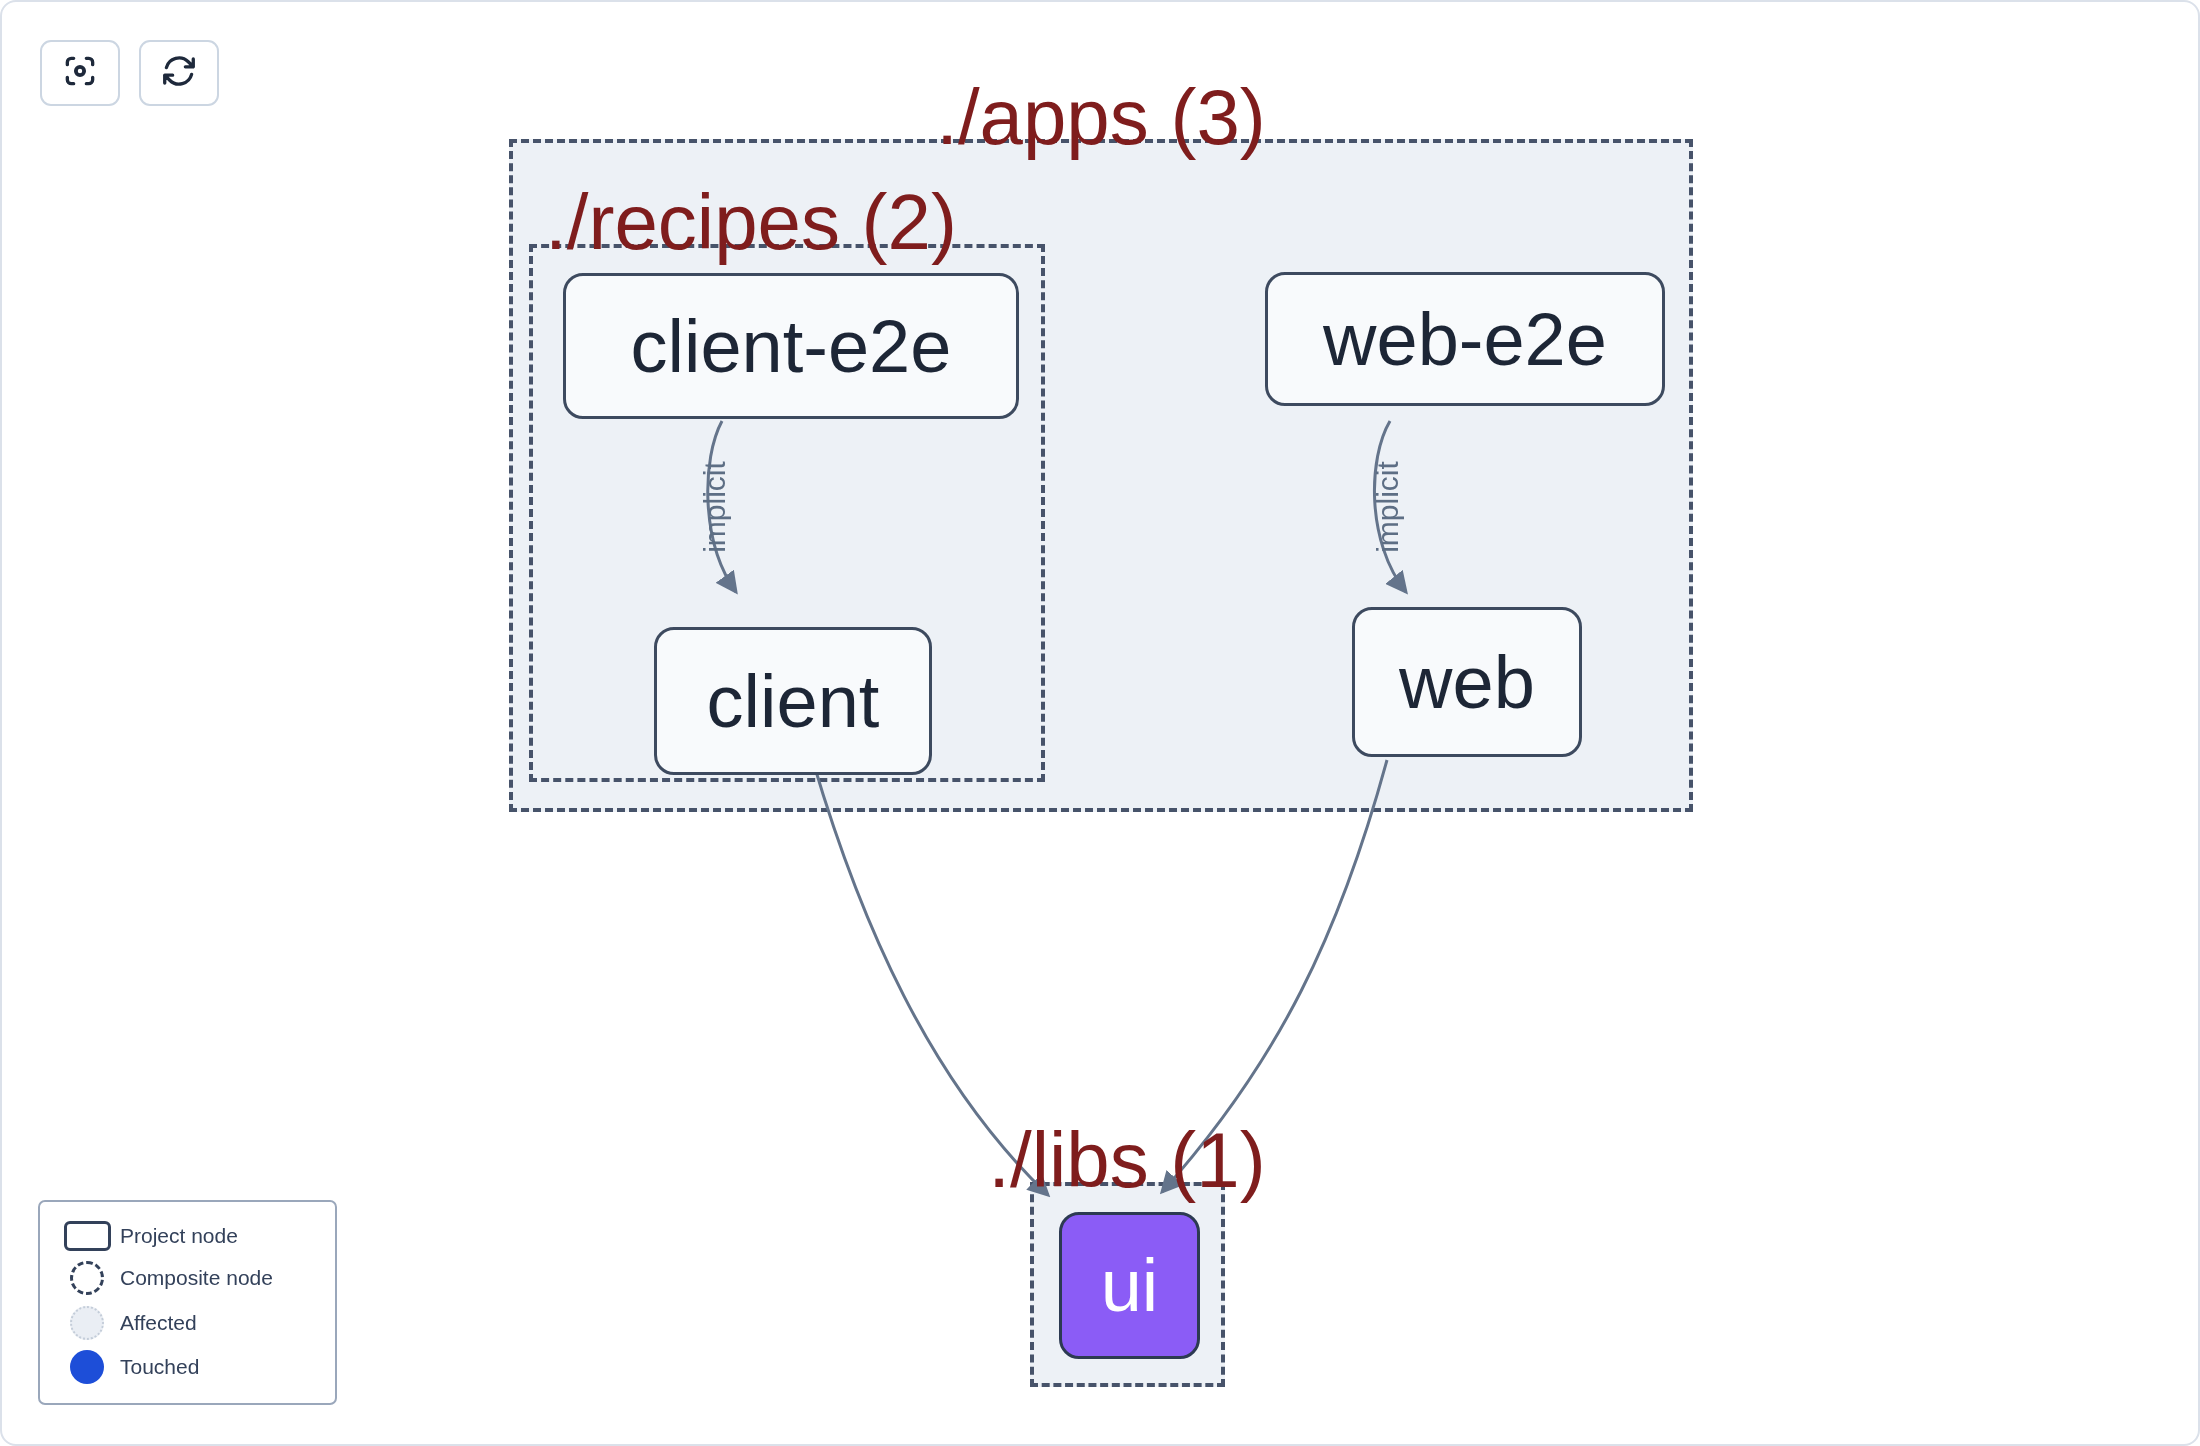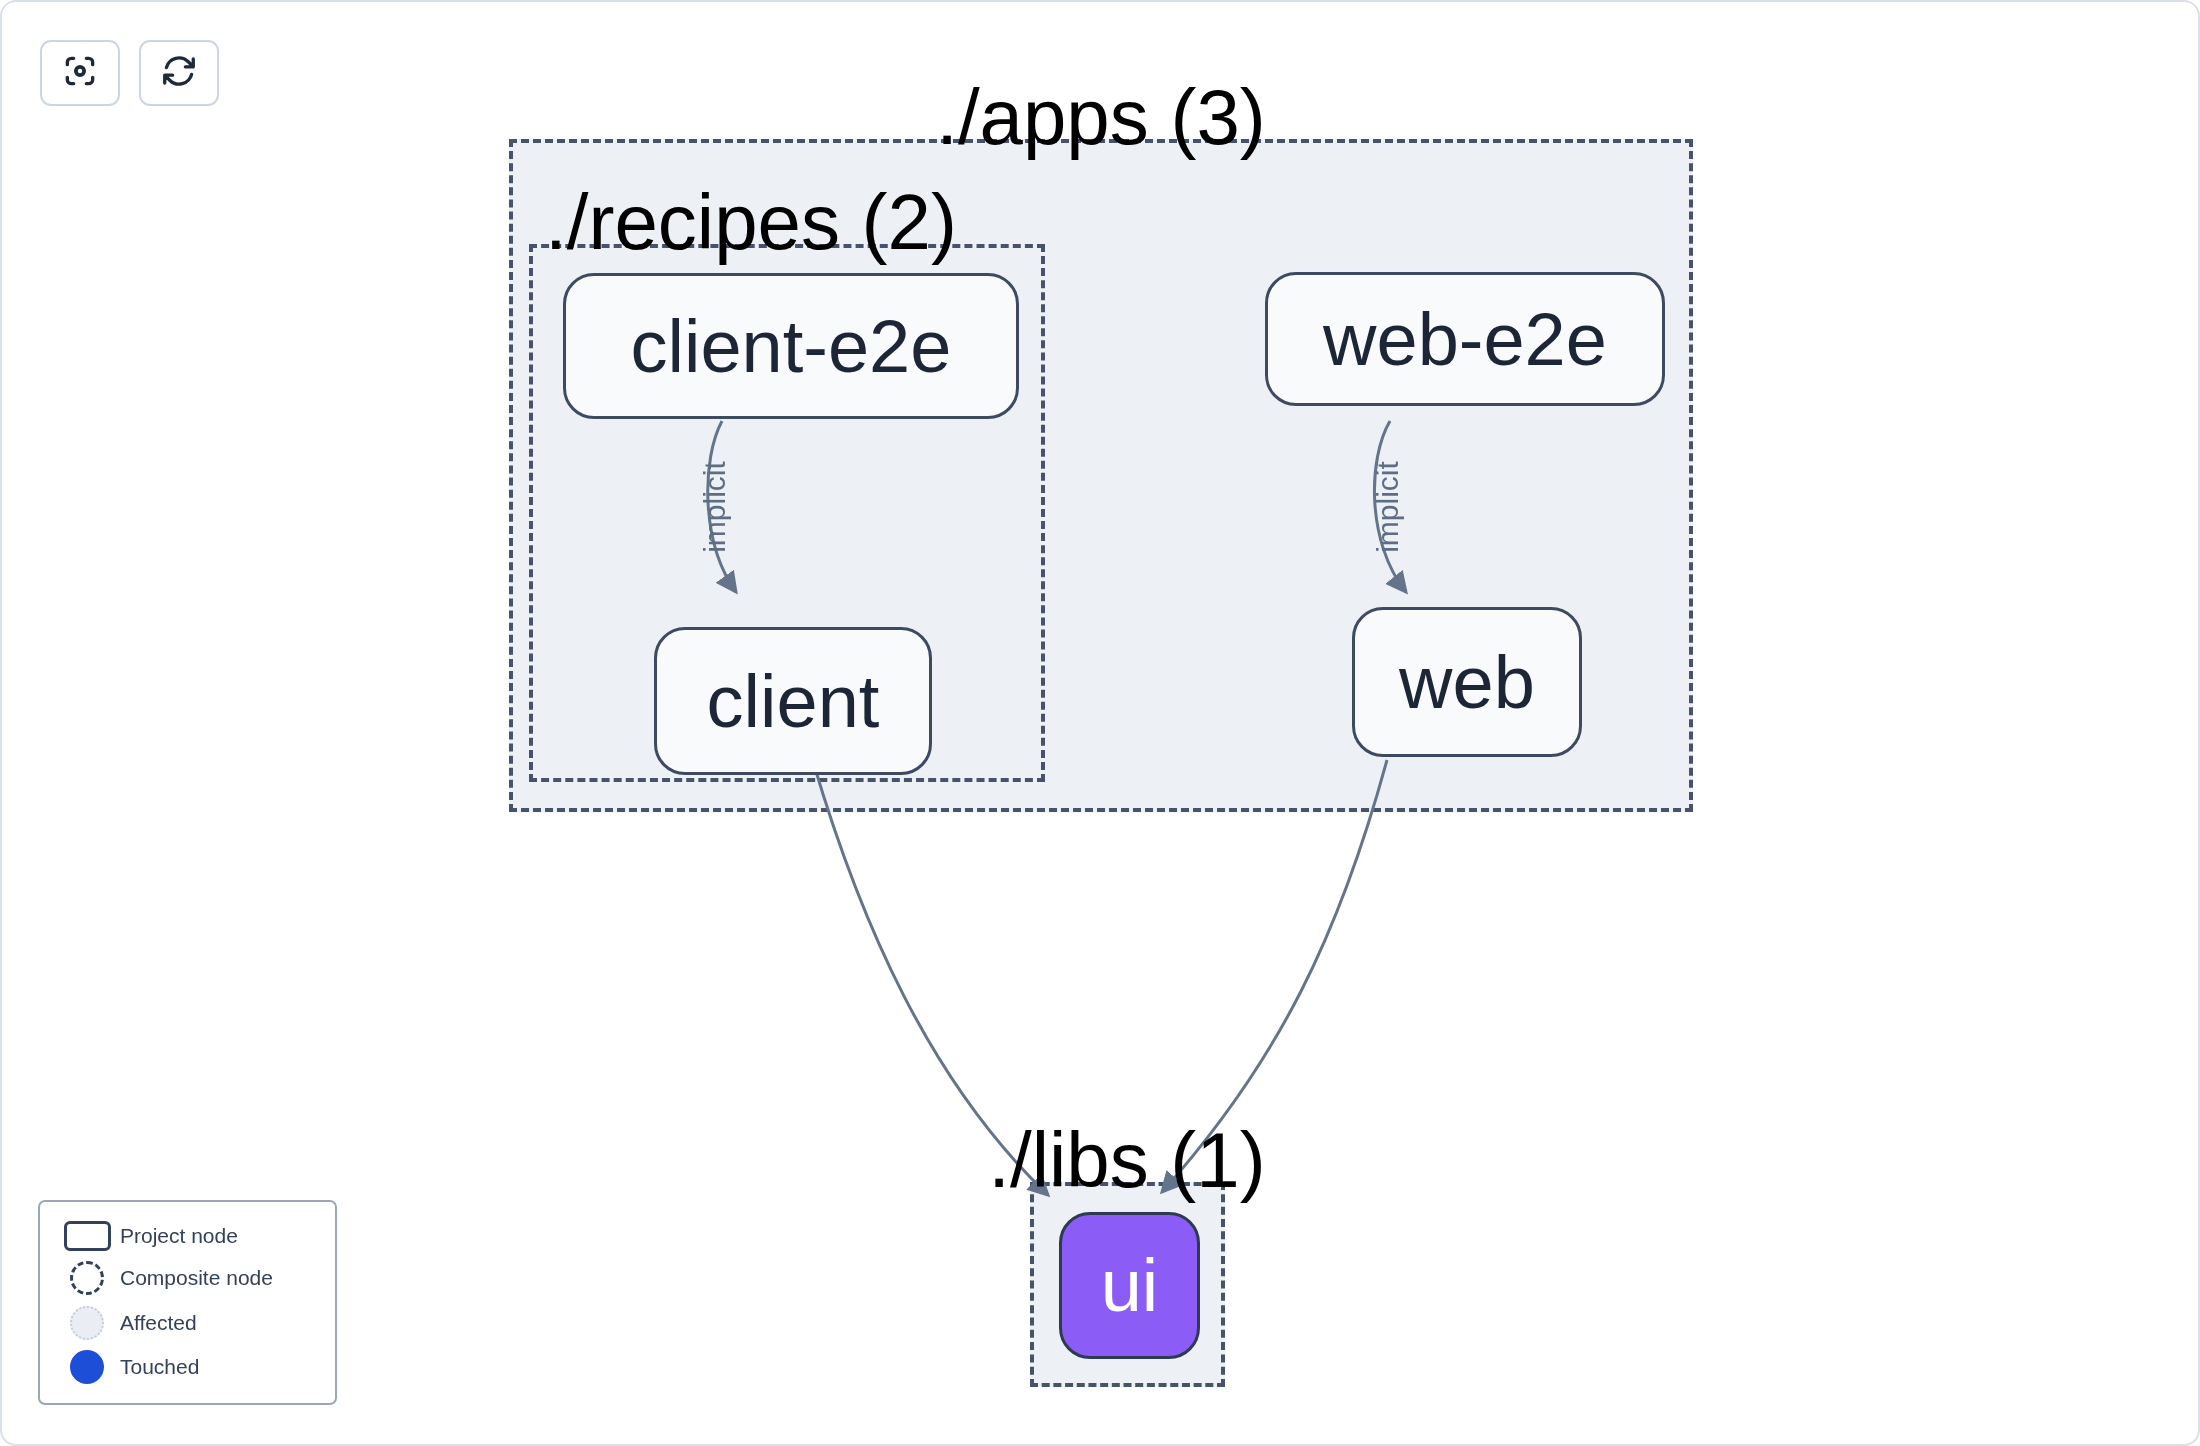--- a/index.html
+++ b/index.html
@@ -36,21 +36,21 @@
   }
   .c-apps    { left: 507px;  top: 137px;  width: 1184px; height: 673px; }
   .c-recipes { left: 527px;  top: 242px;  width: 516px;  height: 538px; background: #edf1f6; }
   .c-libs    { left: 1028px; top: 1180px; width: 195px;  height: 205px; }
 
   .composite-label {
     position: absolute;
     z-index: 4;
     font-size: 78px;
     line-height: 78px;
-    color: #000000;
+    color: #7f1d1d;
     white-space: nowrap;
     transform: translateX(-50%);
   }
   .lbl-apps    { left: 1099px; top: 76px;  }
   .lbl-recipes { left: 749px;  top: 181px; }
   .lbl-libs    { left: 1125px; top: 1119px;}
 
   
   .edges { position: absolute; left: 0; top: 0; z-index: 2; }
   .edge { stroke: #64748b; stroke-width: 3; fill: none; }
@@ -67,21 +67,21 @@
   }
   .el-1 { left: 643px;  top: 488px; }
   .el-2 { left: 1316px; top: 488px; }
 
   
   .node {
     position: absolute;
     z-index: 5;
     background: #f8fafc;
     border: 3px solid #3d4a5f;
-    border-radius: 31px;
+    border-radius: 20px;
     display: flex; align-items: center; justify-content: center;
     font-size: 74px;
     color: #1d2636;
     cursor: pointer;
   }
   .n-client-e2e { left: 561px;  top: 271px;  width: 456px; height: 146px; }
   .n-web-e2e    { left: 1263px; top: 270px;  width: 400px; height: 134px; }
   .n-client     { left: 652px;  top: 605px;  width: 278px; height: 148px; margin-top: 20px; }
   .n-web        { left: 1350px; top: 605px;  width: 230px; height: 150px; }
   .n-ui         { left: 1057px; top: 1210px; width: 141px; height: 147px;

